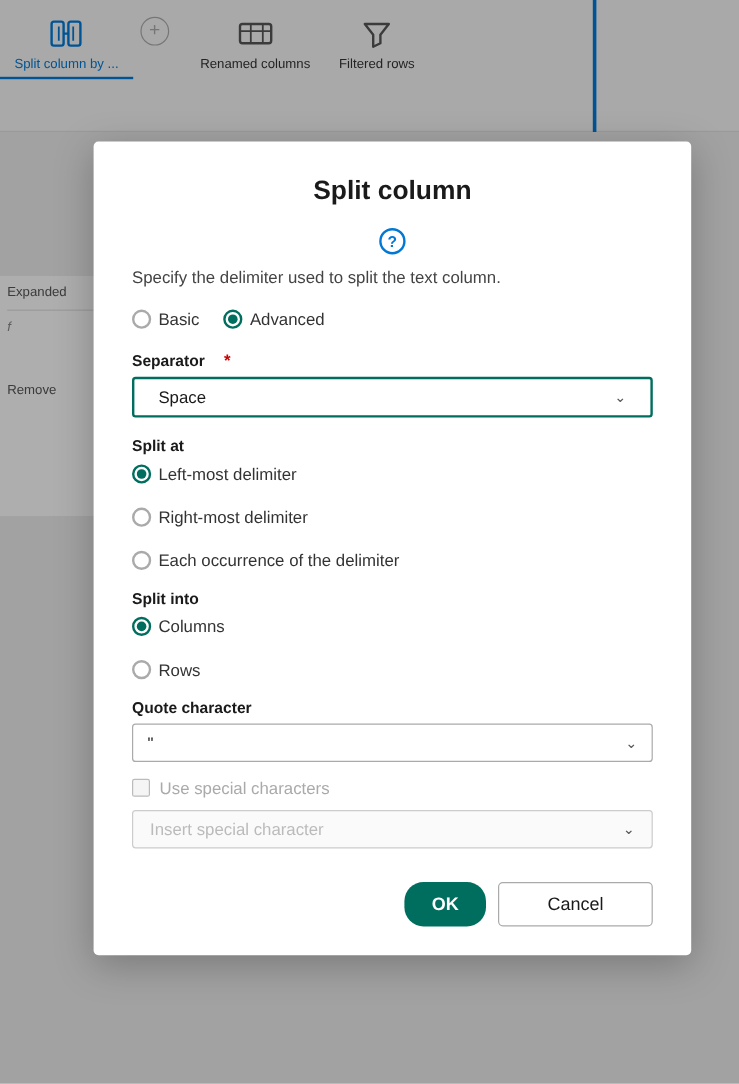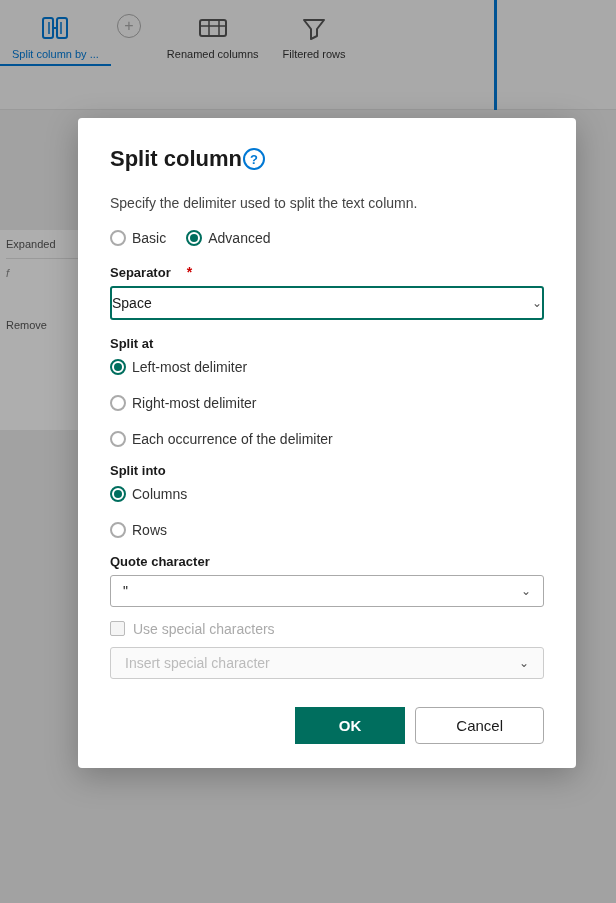--- a/index.html
+++ b/index.html
@@ -97,22 +97,23 @@
       background: #fff;
       border-radius: 4px;
       box-shadow: 0 8px 32px rgba(0,0,0,0.25);
       z-index: 20;
       padding: 28px 32px 24px 32px;
     }
 
     .modal-title-row {
       display: flex;
       align-items: center;
-      gap: 1px;
-      margin-bottom: 22px;
+      gap: 18px;
+      margin-bottom: 10px;
+      flex-direction: column;
     }
 
     .modal-title {
       font-size: 22px;
       font-weight: 600;
       color: #1a1a1a;
     }
 
     .help-icon {
       width: 22px;
@@ -190,21 +191,21 @@
     .required-star {
       color: #c00;
       font-size: 14px;
     }
 
     
     .select-box {
       width: 100%;
       border: 2px solid #006e5e;
       border-radius: 3px;
-      padding: 7px 0;
+      padding: 7px 20px;
       font-size: 14px;
       color: #1a1a1a;
       background: #fff;
       display: flex;
       align-items: center;
       justify-content: space-between;
       cursor: pointer;
       margin-bottom: 16px;
     }
 
@@ -297,22 +298,22 @@
       display: flex;
       justify-content: flex-end;
       gap: 10px;
       margin-top: 8px;
     }
 
     .btn-ok {
       background: #006e5e;
       color: #fff;
       border: none;
-      border-radius: 0;
-      padding: 9px 44px;
+      border-radius: 16px;
+      padding: 9px 23px;
       font-size: 15px;
       font-weight: 600;
       cursor: pointer;
     }
 
     .btn-cancel {
       background: #fff;
       color: #1a1a1a;
       border: 1.5px solid #aaa;
       border-radius: 4px;

